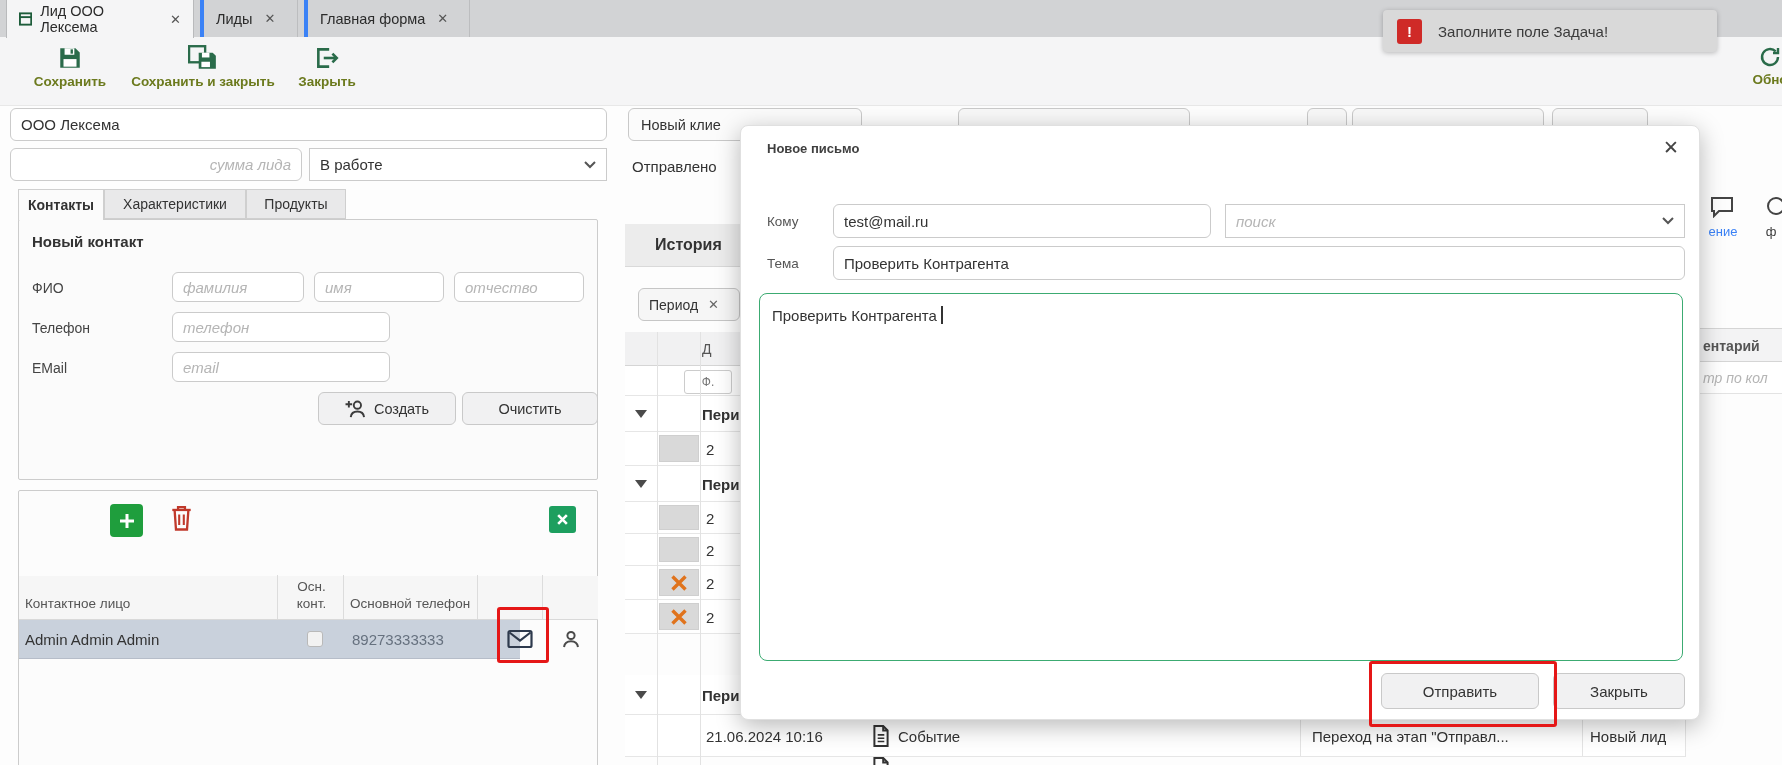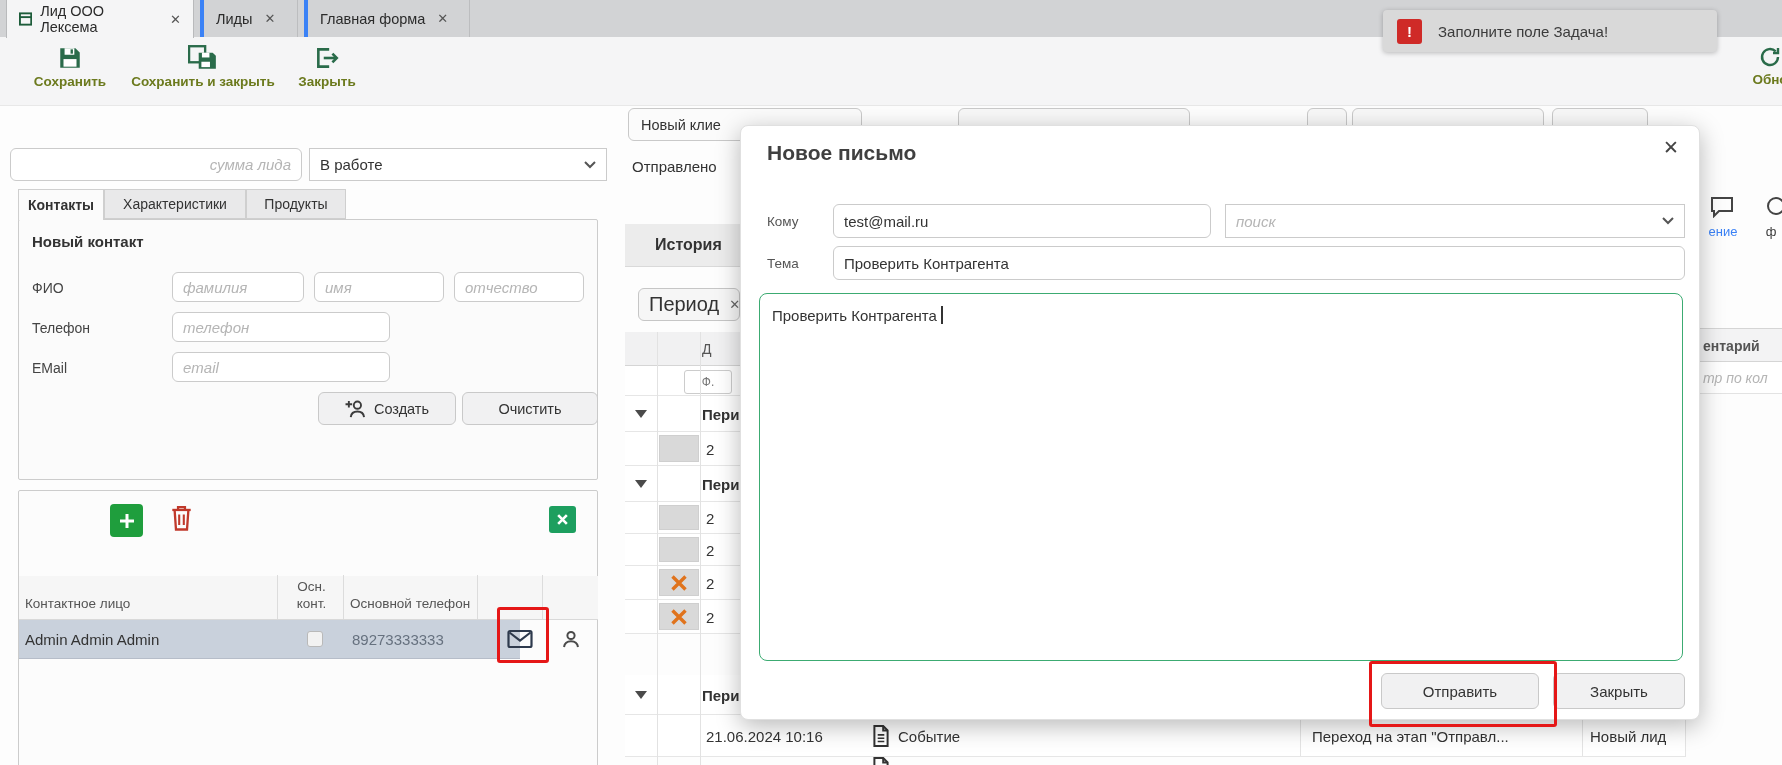--- a/index.html
+++ b/index.html
@@ -124,20 +124,23 @@
     </div>
     <div class="tbtn" style="left:1740px;width:60px;overflow:hidden;">
       <svg width="24" height="24" viewBox="0 0 24 24">
           <path d="M20 12a8 8 0 1 1-2.3-5.6" fill="none" stroke="#2a6b4a" stroke-width="2.4"></path>
           <path d="M20 3v5h-5" fill="none" stroke="#2a6b4a" stroke-width="2.4"></path>
         </svg>
       <span class="lbl">Обно</span>
     </div>
   </div>
 
+  <div class="abs input flex" style="left:10px;top:108px;width:597px;height:33px;">
+    <span>ООО Лексема</span>
+  </div>
   <input class="abs input" style="left: 10px; top: 148px; width: 292px; height: 33px; text-align: right;" placeholder="сумма лида">
   <div class="abs selectbox" style="left:309px;top:148px;width:298px;height:33px;">
     <span>В работе</span>
     <svg width="12" height="8" viewBox="0 0 12 8">
         <path d="M1 1l5 5 5-5" fill="none" stroke="#555" stroke-width="2"></path>
       </svg>
   </div>
 
   <div class="abs ltab active" style="left:18px;width:86px;">
       <span>Контакты</span>
@@ -231,21 +234,21 @@
   <div class="frag" style="left:958px;width:232px;"></div>
   <div class="frag" style="left:1307px;width:40px;"></div>
   <div class="frag" style="left:1352px;width:192px;"></div>
   <div class="frag" style="left:1552px;width:96px;"></div>
 
   <div class="abs" style="left:625px;top:224px;width:470px;height:42px;background:#ececec;border-bottom:1px solid #d9d9d9;z-index:1;">
     <span style="position:absolute;left:30px;top:0;line-height:42px;font-size:16px;font-weight:700;color:#333;">История</span>
   </div>
 
   <div class="abs flex" style="left:638px;top:288px;width:102px;height:33px;background:#f6f6f6;border:1px solid #c6c6c6;border-radius:6px;padding:0 10px;gap:10px;box-sizing:border-box;z-index:1;">
-    <span style="font-size:20px;">Период</span>
+    <span style="font-size:14px;">Период</span>
     <span style="font-size:13px;color:#666;">✕</span>
   </div>
 
   <div class="gridrow" style="top:332px;height:34px;background:#f1f1f2;border-bottom:1px solid #d5d5d5;">
     <span class="vc" style="left:77px;font-size:14px;color:#555;">Д</span>
   </div>
   <div class="gridrow" style="top:366px;height:30px;">
     <div class="abs flex" style="left:59px;top:4px;width:46px;height:22px;border:1px solid #ccc;border-radius:3px;background:#fff;justify-content:center;font-size:12px;color:#777;">
       <span>Ф.</span>
     </div>
@@ -327,21 +330,21 @@
     <svg width="20" height="20" viewBox="0 0 20 20">
         <circle cx="10" cy="10" r="8" fill="none" stroke="#444" stroke-width="2"></circle>
       </svg>
   </div>
   <div class="abs" style="left:1756px;top:224px;width:30px;text-align:center;font-size:13px;color:#3c3c3c;">ф</div>
 
   <div class="abs" style="left:1700px;top:328px;width:82px;height:34px;background:#f3f3f4;border-top:1px solid #d5d5d5;border-bottom:1px solid #d5d5d5;line-height:34px;font-size:14px;font-weight:600;color:#555;padding-left:3px;box-sizing:border-box;">ентарий</div>
   <div class="abs" style="left:1700px;top:362px;width:82px;height:32px;background:#fff;border-bottom:1px solid #e3e3e3;line-height:32px;font-size:14px;font-style:italic;color:#b5b5b5;padding-left:3px;box-sizing:border-box;">тр по кол</div>
 
   <div class="abs modal">
-    <div class="abs" style="left:26px;top:15px;font-size:21px;font-weight:600;color:#3f3f3f;">Новое письмо</div>
+    <div class="abs" style="left:26px;top:15px;font-size:13px;font-weight:600;color:#3f3f3f;">Новое письмо</div>
     <div class="abs" style="right:20px;top:10px;font-size:19px;color:#444;">✕</div>
 
     <div class="abs mlabel" style="left:26px;top:88px;">Кому</div>
     <input class="abs input" style="left: 92px; top: 78px; width: 378px; height: 34px;" value="test@mail.ru">
     <div class="abs selectbox" style="left:484px;top:78px;width:460px;height:34px;">
       <span class="ph">поиск</span>
       <svg width="12" height="8" viewBox="0 0 12 8">
           <path d="M1 1l5 5 5-5" fill="none" stroke="#555" stroke-width="2"></path>
         </svg>
     </div>

